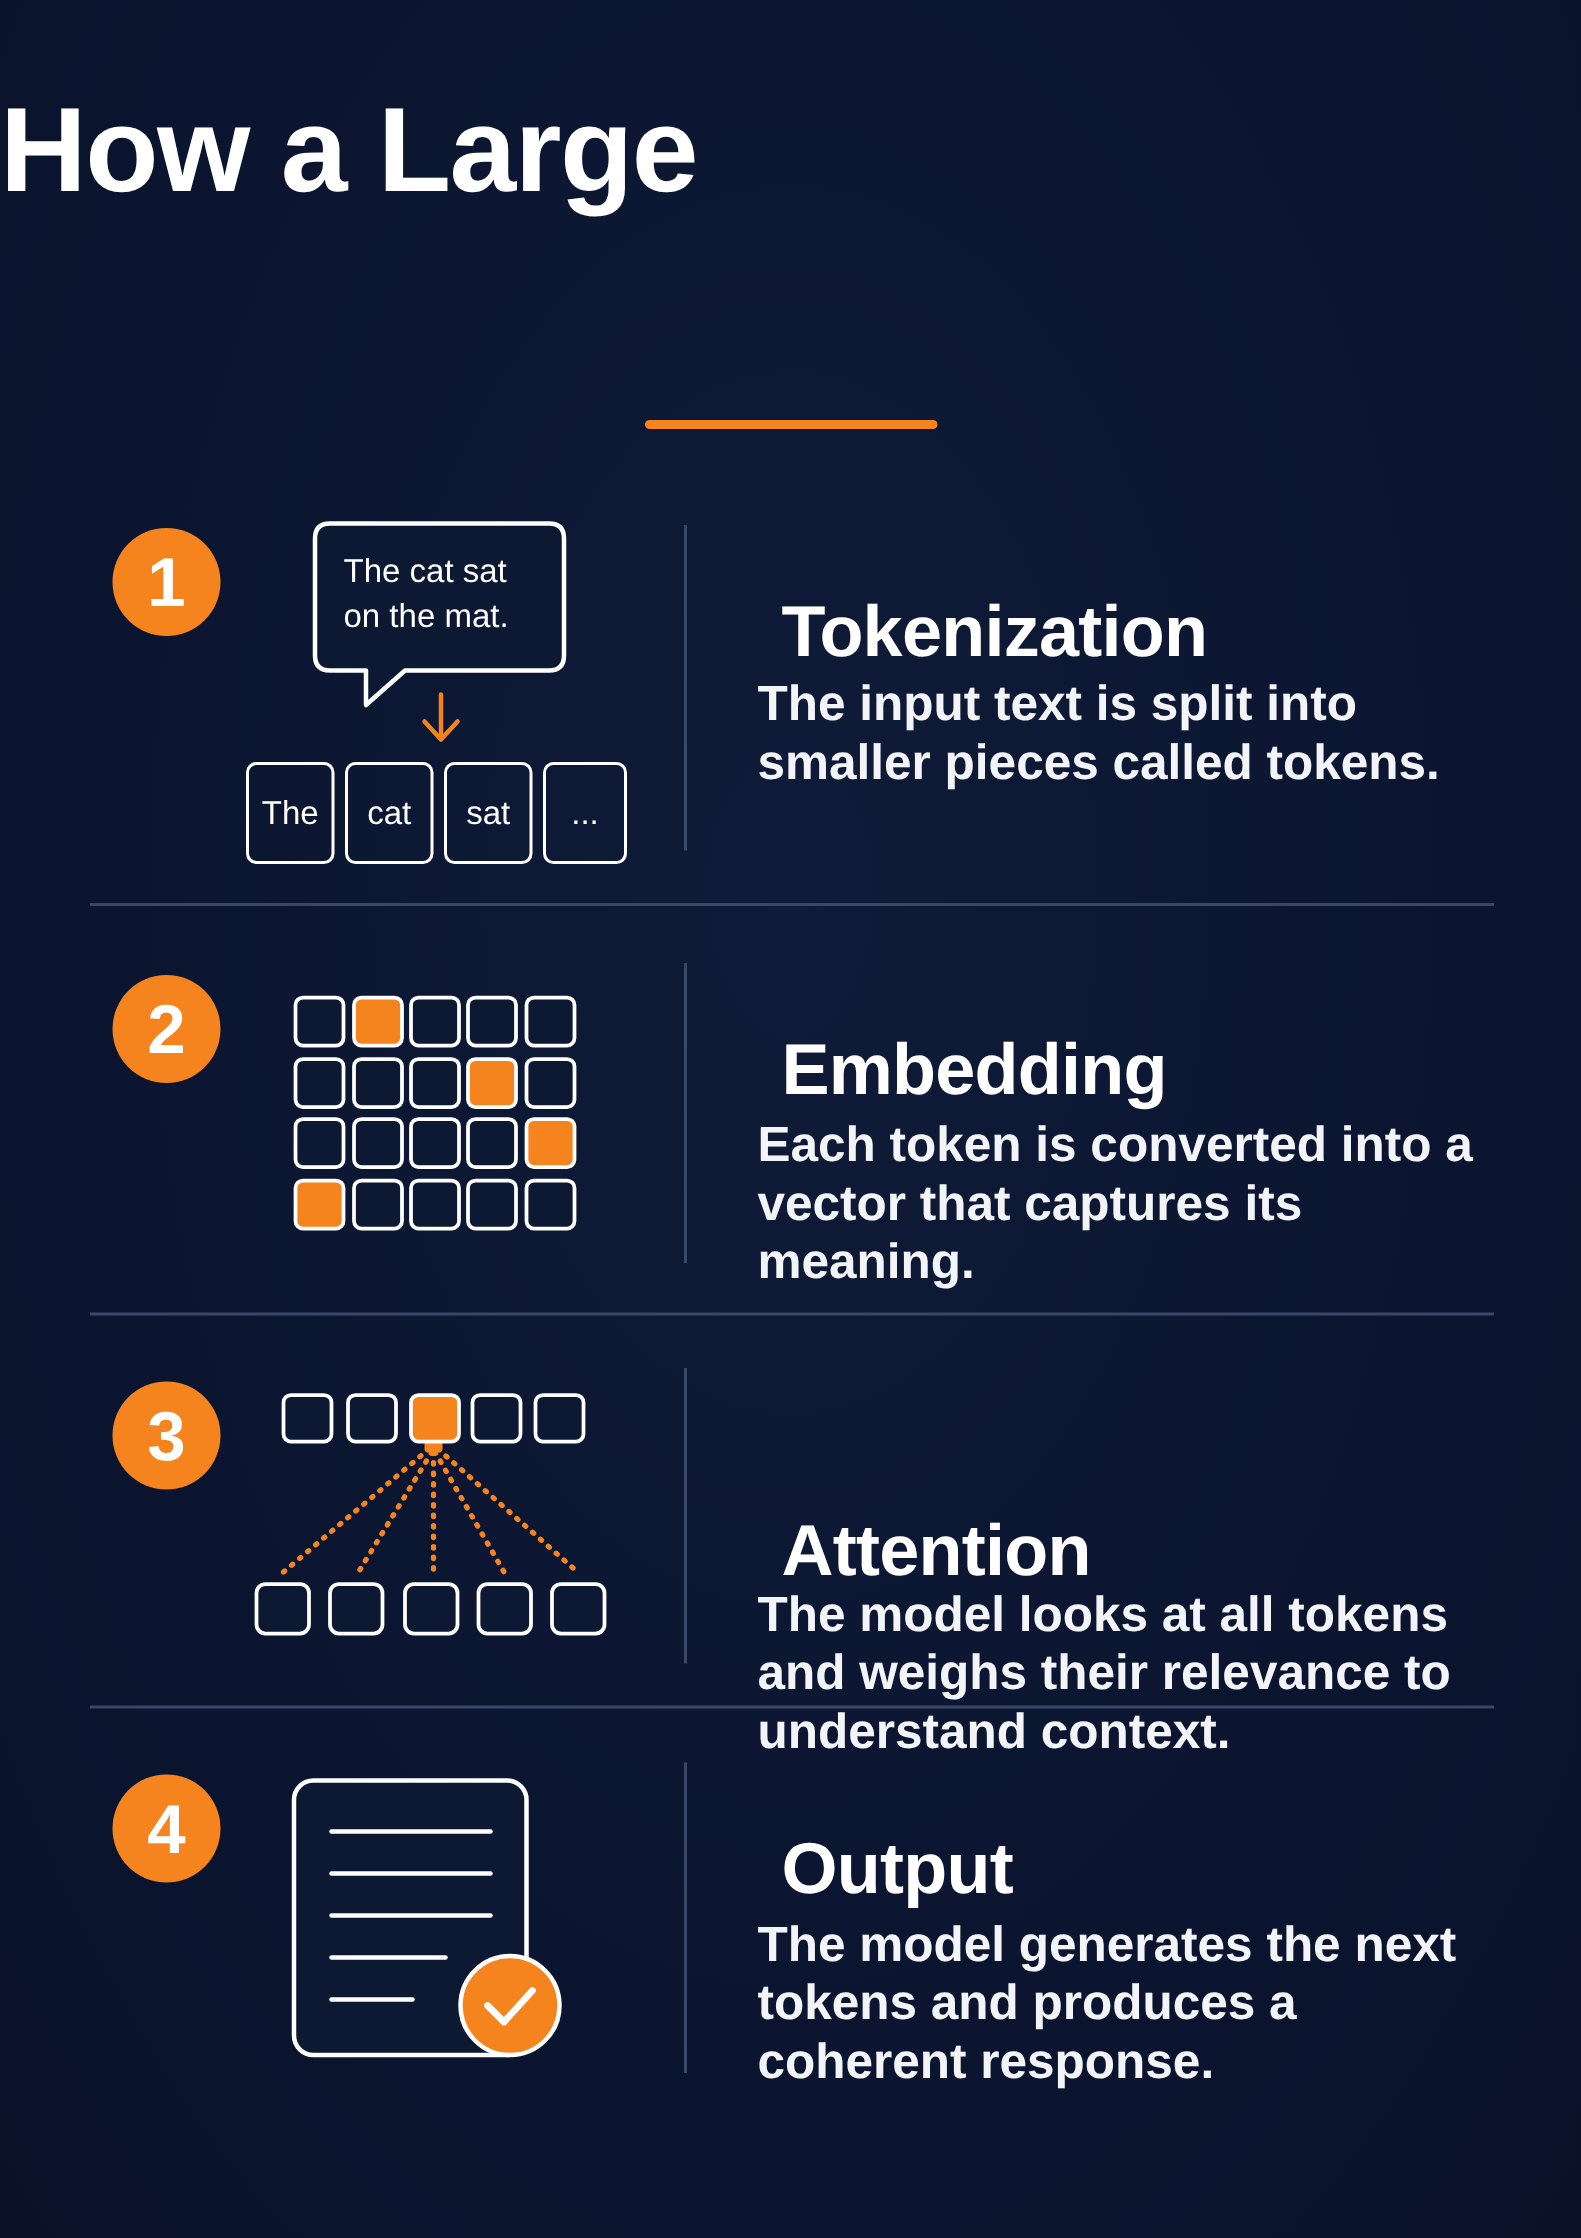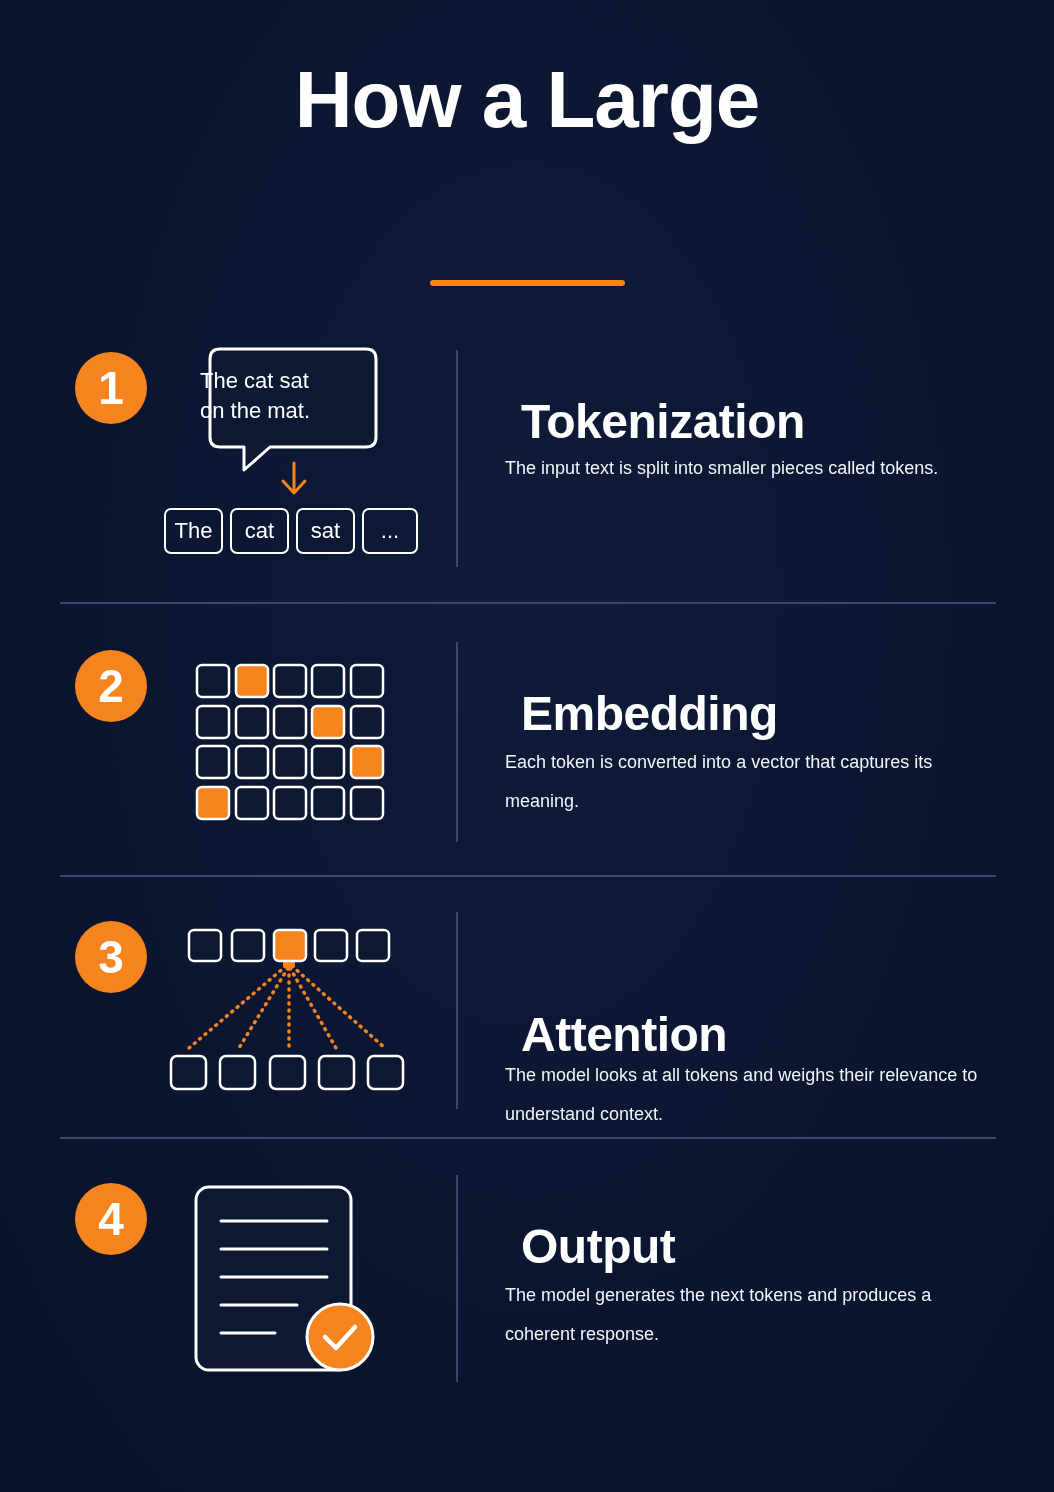--- a/index.html
+++ b/index.html
@@ -6,21 +6,21 @@
   body {
     width: 1054px; height: 1492px;
     background: #0d1832;
     background: radial-gradient(ellipse at 50% 40%, #0f1b38 0%, #0b1530 60%, #091229 100%);
     color: #ffffff;
     font-family: "Liberation Sans", "DejaVu Sans", sans-serif;
     position: relative; overflow: hidden;
   }
   .title {
     position: absolute; left: 0; top: 52px; width: 1054px;
-    text-align: center; font-weight: 700; font-size: 80px; line-height: 96px;
+    text-align: left; font-weight: 700; font-size: 80px; line-height: 96px;
     letter-spacing: -1px; margin: 0;
   }
   .title span { display: block; }
   .title-accent {
     position: absolute; left: 430px; top: 280px; width: 195px; height: 6px;
     border-radius: 3px; background: #f5841f;
   }
   .row-divider {
     position: absolute; left: 60px; width: 936px; height: 2px; background: #3a4866;
   }
@@ -30,30 +30,30 @@
   .badge {
     position: absolute; left: 75px; width: 72px; height: 72px; border-radius: 50%;
     background: #f5841f; color: #fff; font-weight: 700; font-size: 46px;
     display: flex; align-items: center; justify-content: center;
   }
   .step-title {
     position: absolute; left: 505px; font-weight: 700; font-size: 48px; margin: 16px;
     letter-spacing: -0.5px;
   }
   .step-desc {
-    position: absolute; left: 505px; width: 480px; font-size: 18px; line-height: 39px;
-    color: #f2f4f8; margin: 0;
+    position: absolute; left: 505px; width: 480px; font-size: 33px; line-height: 39px;
+    color: #f2f4f8; margin: 0; font-weight: bold;
   }
   svg { position: absolute; overflow: visible; }
   .bubble-text {
-    position: absolute; left: 200px; top: 366px; width: 160px;
+    position: absolute; left: 229px; top: 366px; width: 160px;
     font-size: 22px; line-height: 30px; color: #fff; 
   }
   .token {
-    position: absolute; top: 508px; height: 46px; border: 2.5px solid #fff;
+    position: absolute; top: 508px; height: 68px; border: 2.5px solid #fff;
     border-radius: 7px; box-sizing: border-box; display: flex; align-items: center;
     justify-content: center; font-size: 22px; color: #fff;
   }
 </style>
 </head>
 <body>
 
 <h1 class="title">
   <span>How a Large</span>
 </h1>

